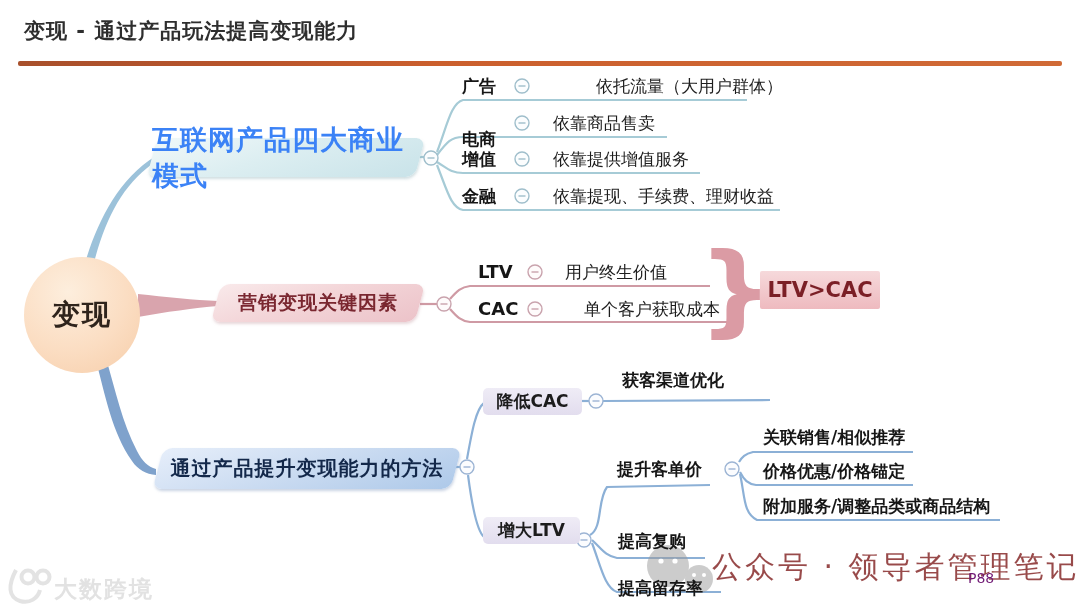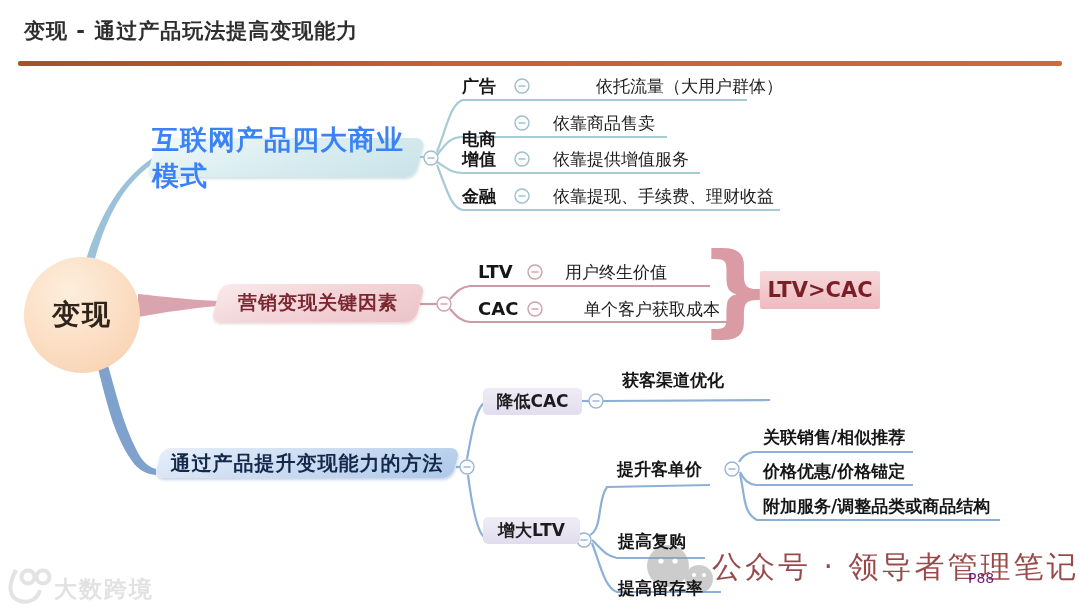--- a/index.html
+++ b/index.html
@@ -17,21 +17,21 @@
         background:radial-gradient(circle at 38% 30%,#fdeedd 0%,#fbddc2 55%,#f6cda9 100%);
         display:flex;align-items:center;justify-content:center;
         font-size:28px;font-weight:700;color:#2f241c;letter-spacing:2px;}
   
   .pbox{display:flex;align-items:center;justify-content:center;z-index:2;}
   .pbox::before{content:"";position:absolute;inset:0;transform:skewX(-15deg);border-radius:9px;z-index:-1;}
   .box-biz{left:152px;top:138px;width:268px;height:39px;font-size:27px;font-weight:700;color:#3b82f6;letter-spacing:1px;}
   .box-biz::before{background:linear-gradient(160deg,#f0f8f9 0%,#dceef1 45%,#c9e3e9 100%);box-shadow:1px 2px 3px rgba(120,160,170,.35);}
   .box-key{left:216px;top:284px;width:204px;height:38px;font-size:19px;font-weight:700;color:#7a2730;letter-spacing:1px;}
   .box-key::before{background:linear-gradient(160deg,#f9e9ea 0%,#f3d5d8 45%,#ecc3c9 100%);box-shadow:1px 2px 3px rgba(190,140,150,.35);}
-  .box-met{left:158px;top:448px;width:298px;height:30px;font-size:20px;font-weight:700;color:#13284a;letter-spacing:1px;}
+  .box-met{left:158px;top:448px;width:298px;height:41px;font-size:20px;font-weight:700;color:#13284a;letter-spacing:1px;}
   .box-met::before{background:linear-gradient(160deg,#e6eefa 0%,#cdddf2 45%,#aec9e9 100%);box-shadow:1px 2px 3px rgba(120,145,185,.4);}
   
   .sbox{display:flex;align-items:center;justify-content:center;border-radius:5px;
         background:linear-gradient(180deg,#efecf6 0%,#e2ddee 100%);
         font-size:17px;font-weight:700;color:#1c1c1c;z-index:2;}
   .box-cac{left:483px;top:388px;width:99px;height:27px;}
   .box-ltv{left:483px;top:517px;width:97px;height:27px;}
   .box-conc{left:760px;top:271px;width:120px;height:38px;border-radius:2px;
         background:linear-gradient(180deg,#f6d9db 0%,#eebabf 100%);
         font-size:21px;font-weight:700;color:#7b1f26;}

